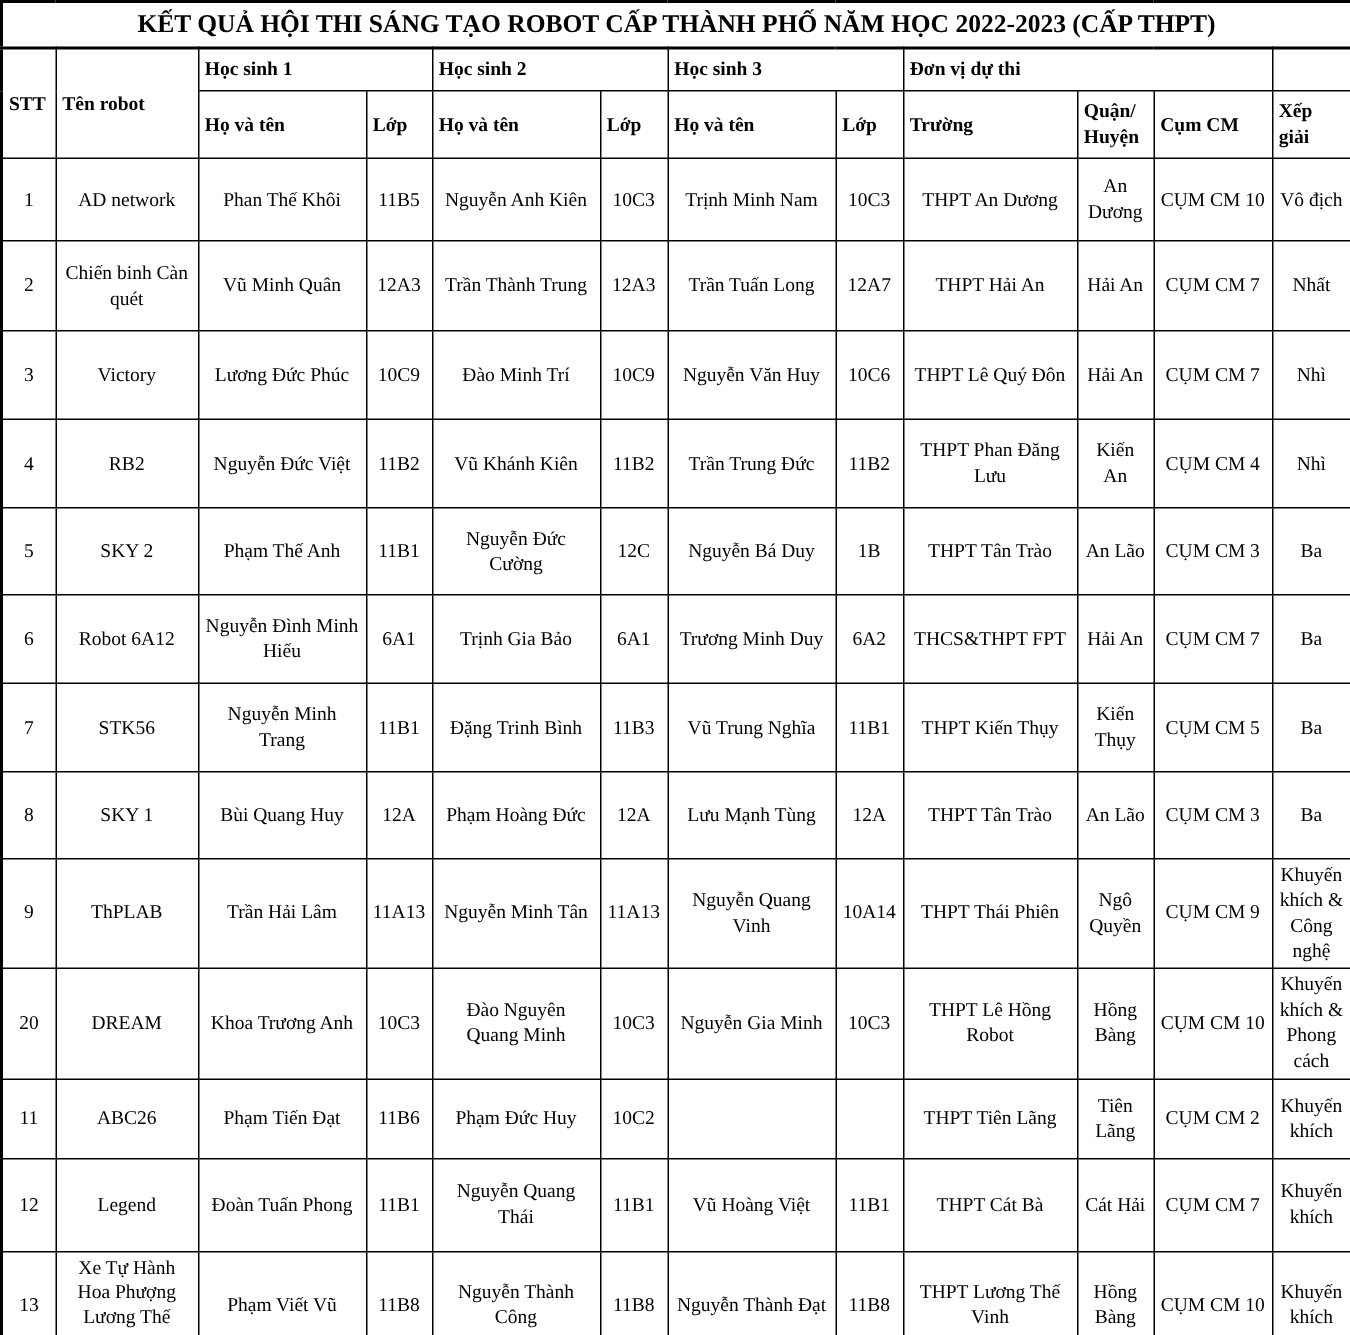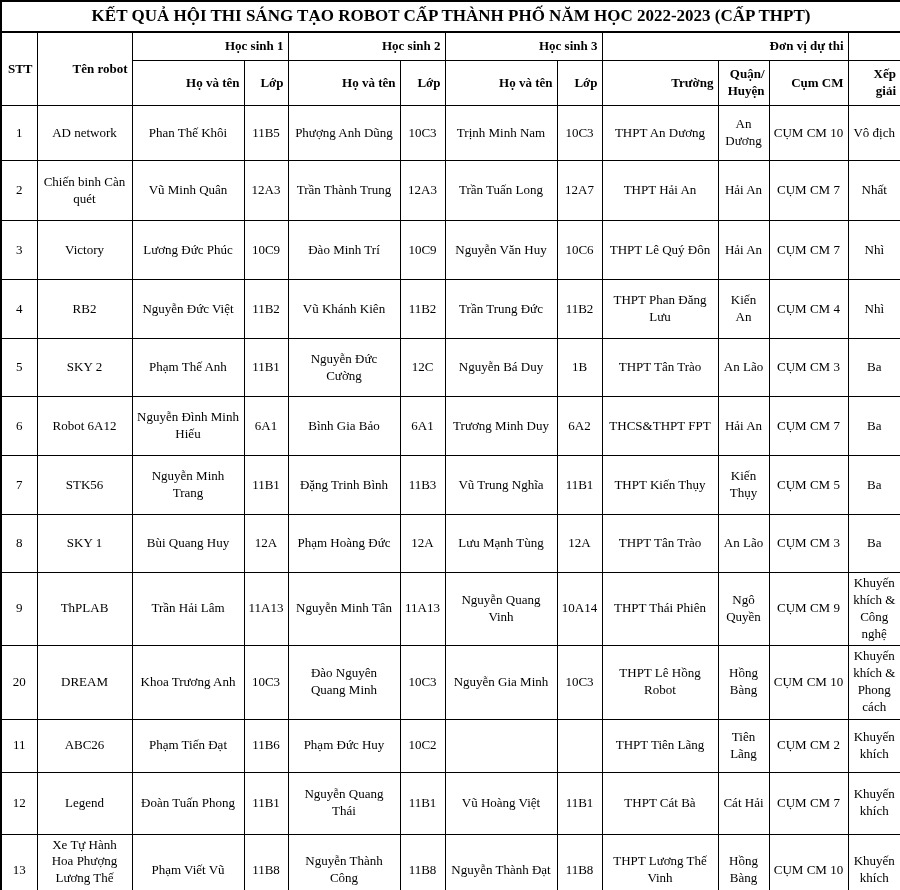--- a/index.html
+++ b/index.html
@@ -27,21 +27,21 @@
   tr.title-row th {
     border-bottom: 2px solid #000;
     font-size: 17px;
     font-weight: bold;
     height: 25px;
     text-align: center;
     padding: 2px 4px;
     letter-spacing: 0px;
     white-space: nowrap;
   }
-  thead th { font-weight: bold; text-align: right; }
+  thead th { font-weight: bold; text-align: left; }
   tr.h1 th { height: 23px; }
   tr.h2 th { height: 40px; }
   td.c { text-align: center; }
   td.l { text-align: center; }
 </style>
 </head>
 <body>
 
 <table class="results">
   <colgroup>
@@ -83,21 +83,21 @@
       <th>Cụm CM</th>
       <th>Xếp giải</th>
     </tr>
   </thead>
   <tbody>
       <tr style="height: 55px;">
         <td class="c">1</td>
         <td class="c">AD network</td>
         <td class="l">Phan Thế Khôi</td>
         <td class="c">11B5</td>
-        <td class="l">Phượng Anh Dũng</td>
+        <td class="l">Nguyễn Anh Kiên</td>
         <td class="c">10C3</td>
         <td class="l">Trịnh Minh Nam</td>
         <td class="c">10C3</td>
         <td class="l">THPT An Dương</td>
         <td class="c">An Dương</td>
         <td class="c">CỤM CM 10</td>
         <td class="c">Vô địch</td>
       </tr>
       <tr style="height: 60px;">
         <td class="c">2</td>
@@ -153,21 +153,21 @@
         <td class="l">THPT Tân Trào</td>
         <td class="c">An Lão</td>
         <td class="c">CỤM CM 3</td>
         <td class="c">Ba</td>
       </tr>
       <tr style="height: 59px;">
         <td class="c">6</td>
         <td class="c">Robot 6A12</td>
         <td class="l">Nguyễn Đình Minh Hiếu</td>
         <td class="c">6A1</td>
-        <td class="l">Bình Gia Bảo</td>
+        <td class="l">Trịnh Gia Bảo</td>
         <td class="c">6A1</td>
         <td class="l">Trương Minh Duy</td>
         <td class="c">6A2</td>
         <td class="l">THCS&amp;THPT FPT</td>
         <td class="c">Hải An</td>
         <td class="c">CỤM CM 7</td>
         <td class="c">Ba</td>
       </tr>
       <tr style="height: 59px;">
         <td class="c">7</td>

